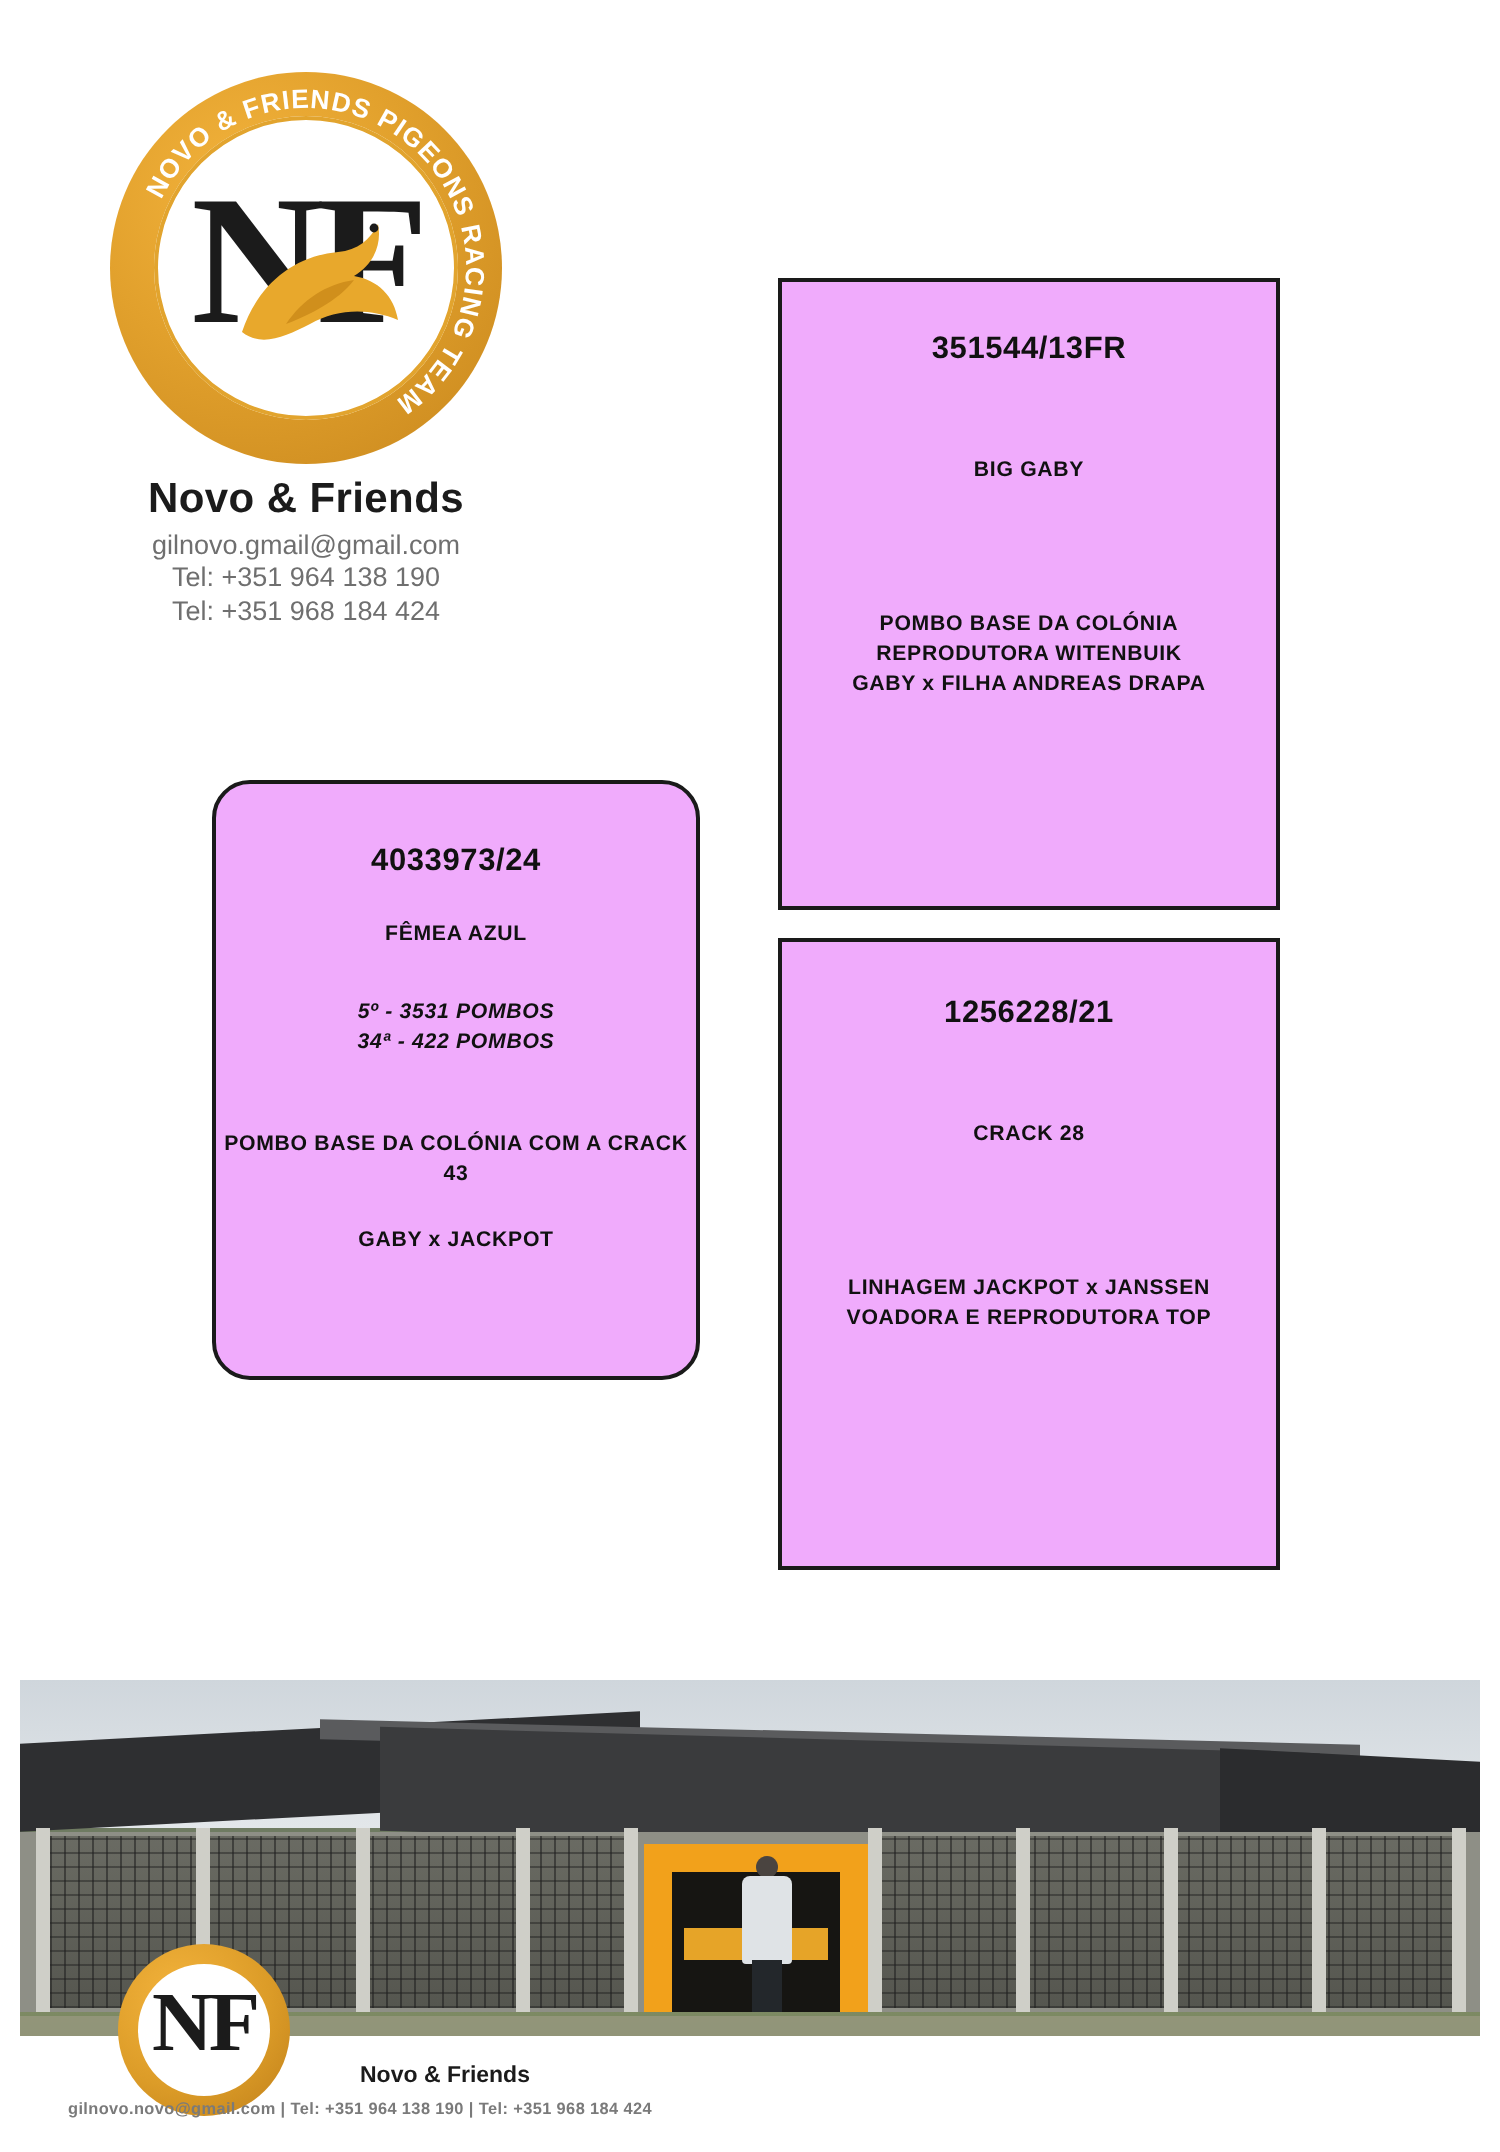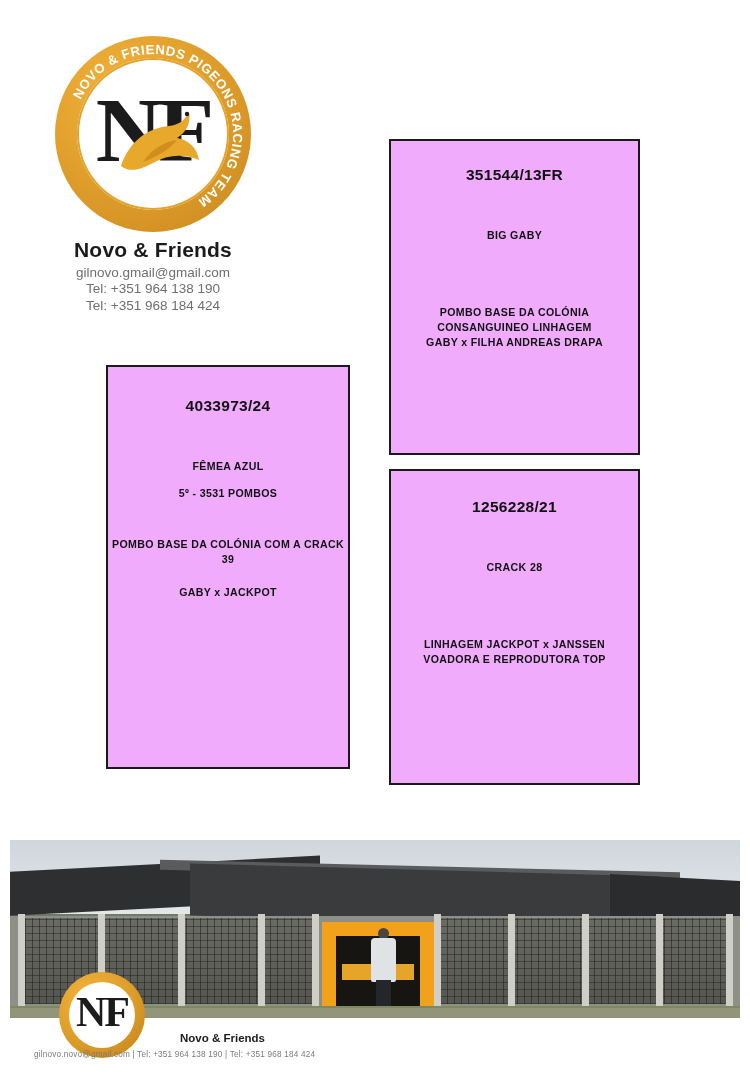--- a/index.html
+++ b/index.html
@@ -139,27 +139,28 @@
     top: 469px;
     width: 251px;
     height: 316px;
   }
   #card-crack28 .card-id { margin-top: 27px; }
   #card-crack28 .sub { margin-top: 44px; }
   #card-crack28 .grp { margin-top: 62px; }
 
   #card-femea-azul {
     left: 106px;
-    top: 365px;
+    top: 390px;
     width: 244px;
-    height: 404px;
+    height: 300px;
+    border-radius: 19px;
   }
   #card-femea-azul .card-id { margin-top: 30px; }
-  #card-femea-azul .sub { margin-top: 44px; }
-  #card-femea-azul .grp-results { margin-top: 12px; }
+  #card-femea-azul .sub { margin-top: 20px; }
+  #card-femea-azul .grp-results { margin-top: 24px; font-style: italic; }
   #card-femea-azul .grp-parents { margin-top: 36px; }
   #card-femea-azul .grp-cross { margin-top: 18px; }
 
   
   .photo-band {
     position: absolute;
     left: 10px;
     top: 840px;
     width: 730px;
     height: 226px;
@@ -322,20 +323,21 @@
     color: #1b1b1b;
   }
   .band-contact {
     position: absolute;
     left: 24px;
     bottom: 7px;
     font-size: 8.2px;
     color: #7a7a7a;
     letter-spacing: 0.2px;
     white-space: nowrap;
+    font-weight: bold;
   }
 </style>
 </head>
 <body>
 
 <div class="page">
 
   <div class="logo-block">
     <div class="logo-seal">
       <div class="ring-outer"></div>
@@ -361,42 +363,43 @@
     <div class="brand-email">gilnovo.gmail@gmail.com</div>
     <div class="brand-tel">Tel: +351 964 138 190</div>
     <div class="brand-tel">Tel: +351 968 184 424</div>
   </div>
 
   <div class="card" id="card-big-gaby">
     <div class="card-id">351544/13FR</div>
     <div class="card-line sub">BIG GABY</div>
     <div class="card-group grp">
       <div class="card-line">POMBO BASE DA COLÓNIA</div>
-      <div class="card-line">CONSANGUINEO LINHAGEM</div>
+      <div class="card-line">REPRODUTORA WITENBUIK</div>
       <div class="card-line">GABY x FILHA ANDREAS DRAPA</div>
     </div>
   </div>
 
   <div class="card" id="card-crack28">
     <div class="card-id">1256228/21</div>
     <div class="card-line sub">CRACK 28</div>
     <div class="card-group grp">
       <div class="card-line">LINHAGEM JACKPOT x JANSSEN</div>
       <div class="card-line">VOADORA E REPRODUTORA TOP</div>
     </div>
   </div>
 
   <div class="card" id="card-femea-azul">
     <div class="card-id">4033973/24</div>
     <div class="card-line sub">FÊMEA AZUL</div>
     <div class="card-group grp-results">
       <div class="card-line">5º - 3531 POMBOS</div>
+      <div class="card-line">34ª - 422 POMBOS</div>
     </div>
     <div class="card-group grp-parents">
-      <div class="card-line">POMBO BASE DA COLÓNIA COM A CRACK 39</div>
+      <div class="card-line">POMBO BASE DA COLÓNIA COM A CRACK 43</div>
     </div>
     <div class="card-group grp-cross">
       <div class="card-line">GABY x JACKPOT</div>
     </div>
   </div>
 
   <div class="photo-band">
     <div class="sky"></div>
     <div class="roof-left"></div>
     <div class="roof-ridge"></div>

